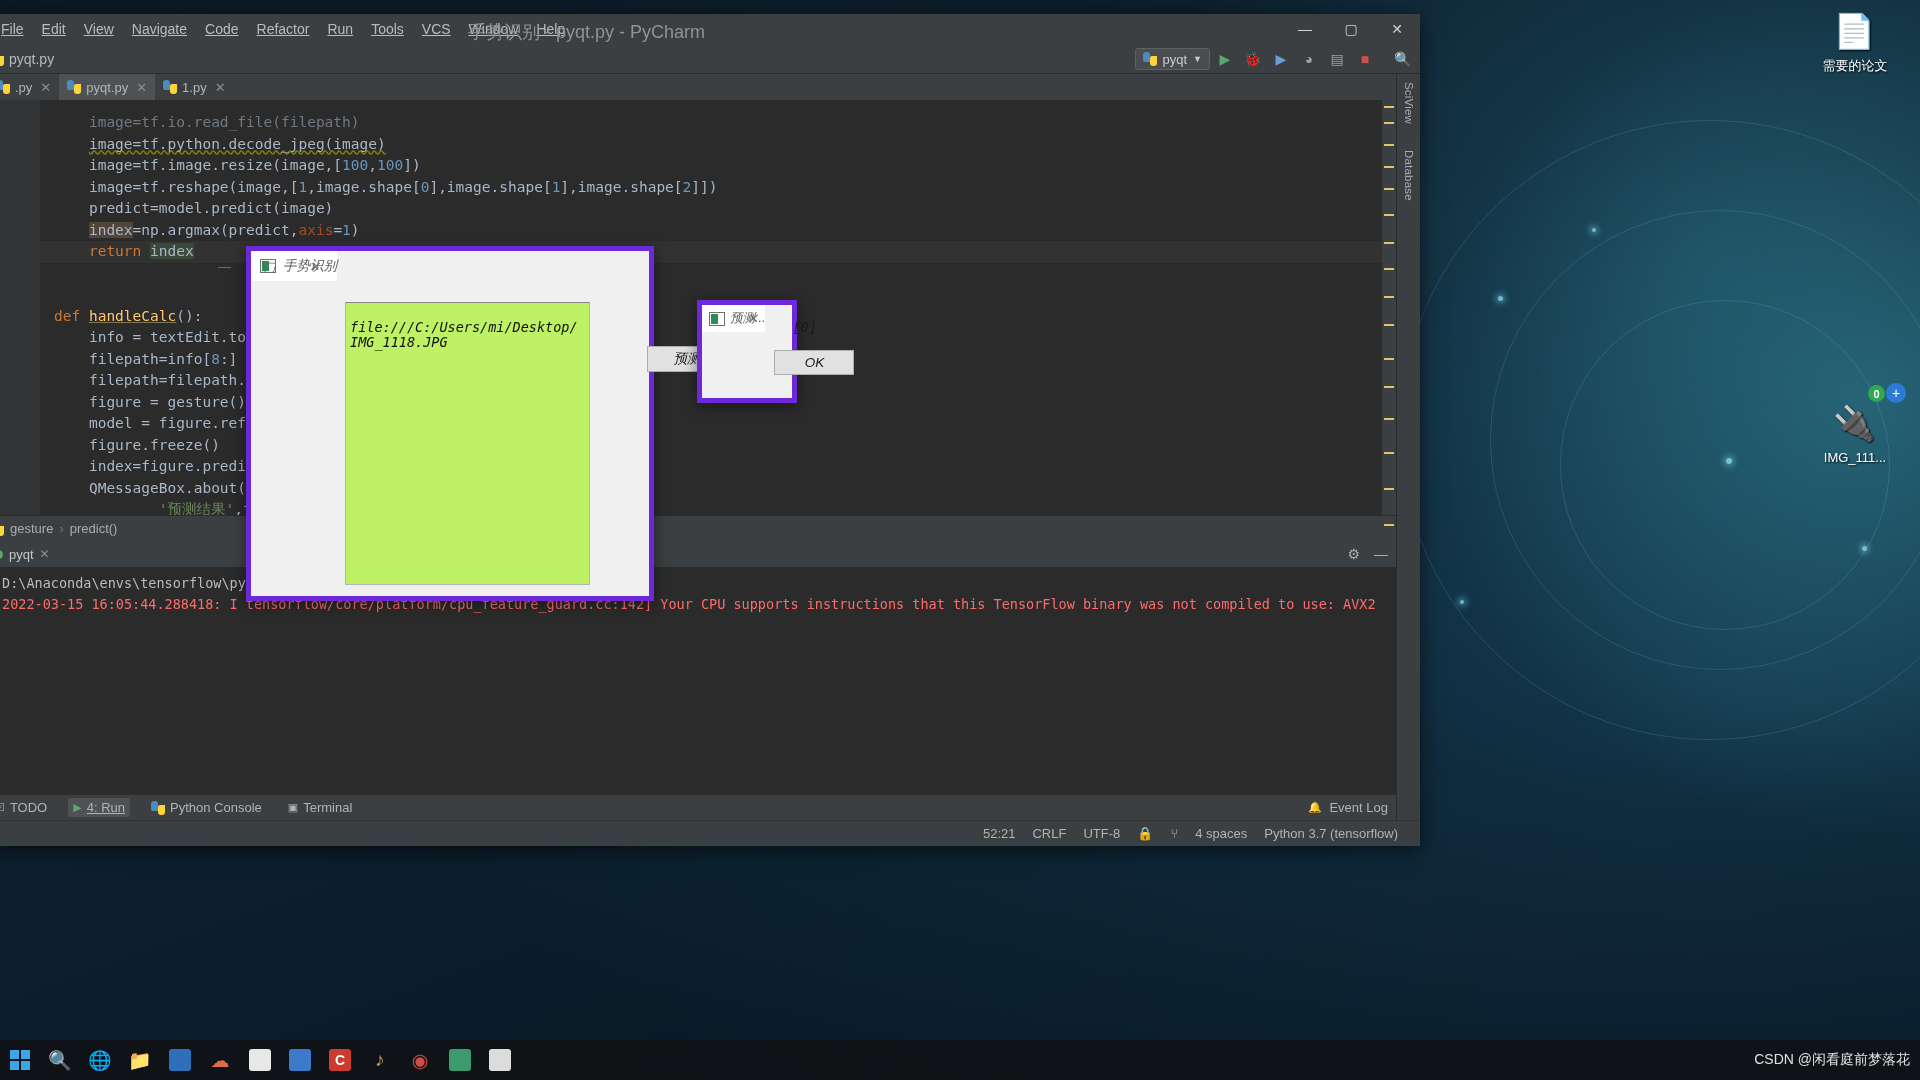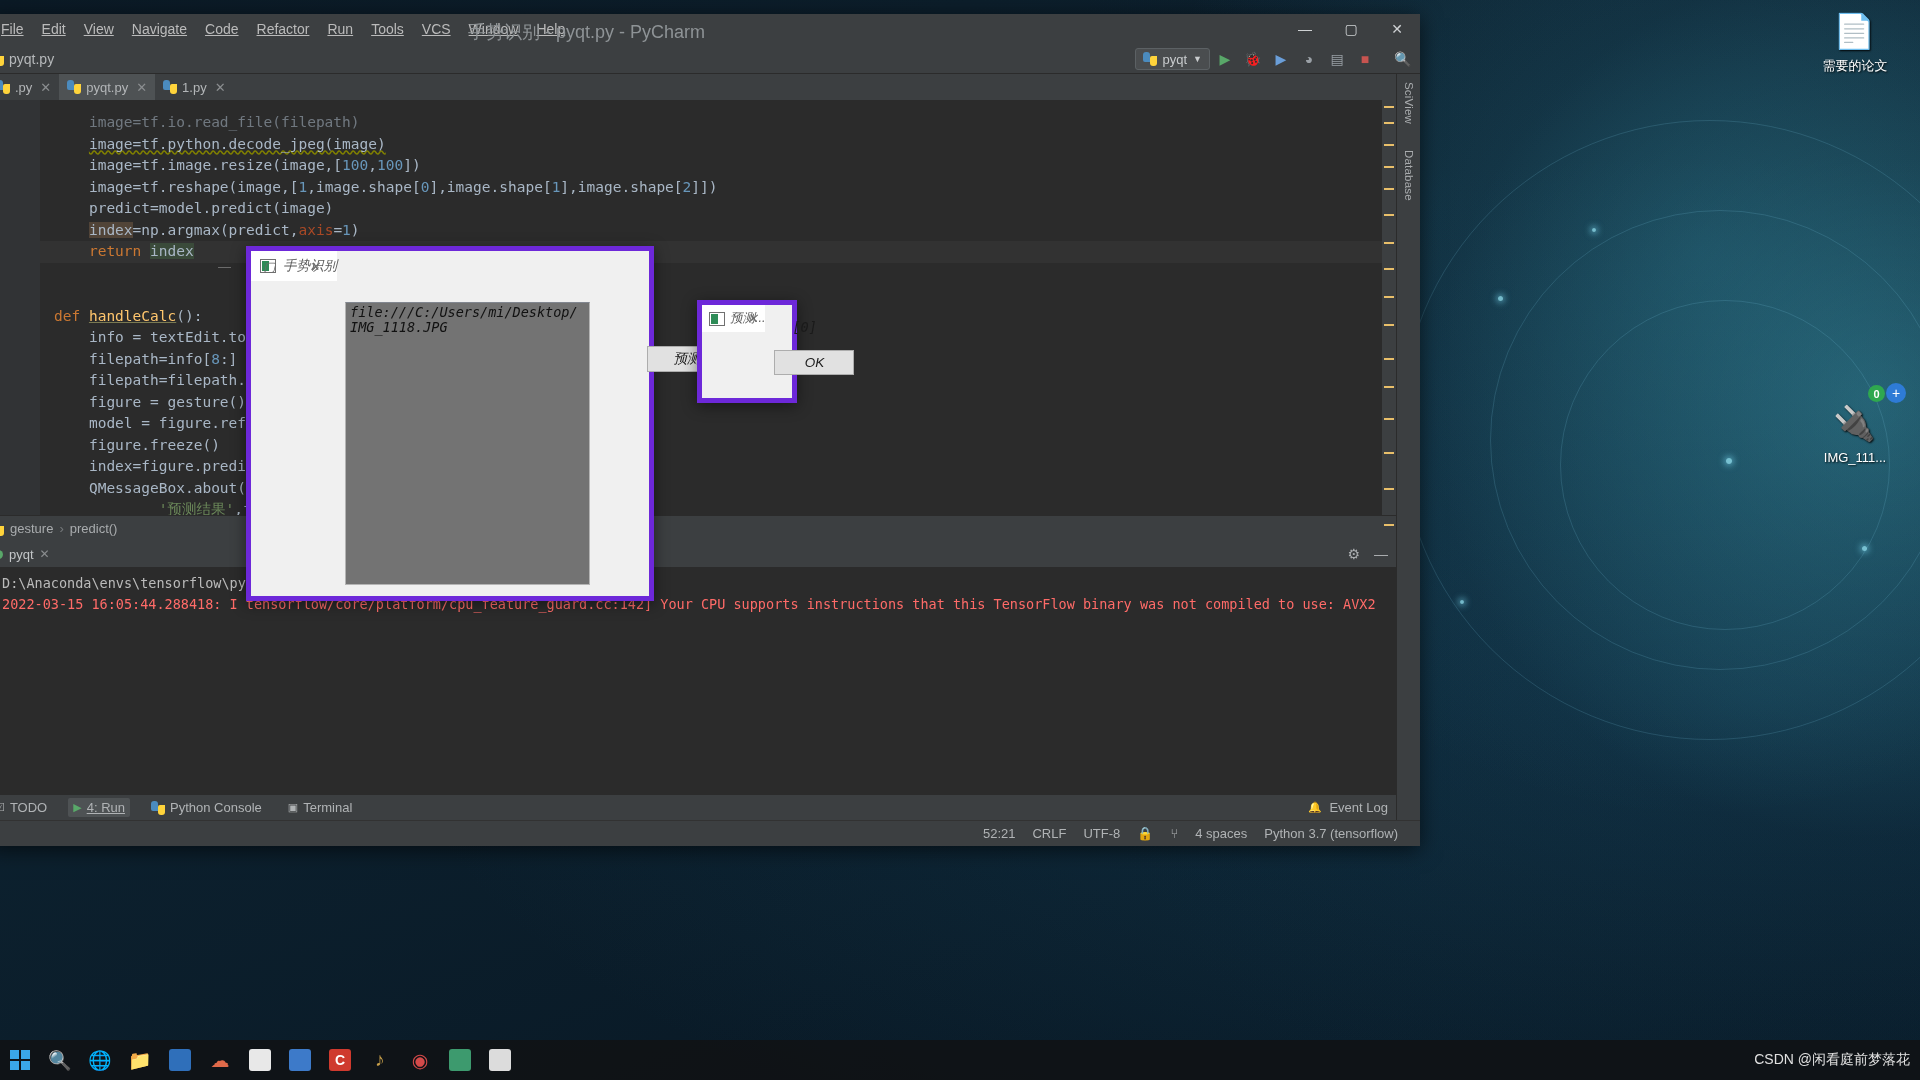--- a/index.html
+++ b/index.html
@@ -244,25 +244,25 @@
   }
   .qt-title .qt-name { font-size: 13.5px; color: #5b5b5b; }
   .qt-btns { position: absolute; right: 0; top: 0; height: 30px; display: flex; }
   .qt-btns .b {
     width: 45px; height: 30px; display: flex;
     align-items: center; justify-content: center;
     color: #6b6b6b; font-size: 13px;
   }
 
   .qt-textedit {
-    background: #737373; border: 1px solid #b4b4b4;
+    background: #bef264; border: 1px solid #b4b4b4;
     border-top-color: #828790;
     font-family: "DejaVu Sans Mono", monospace;
     font-size: 13.5px; color: #111; line-height: 15px;
-    padding: 2px 4px; overflow: hidden; white-space: pre-wrap;
+    padding: 17px 4px; overflow: hidden; white-space: pre-wrap;
   }
   .qt-button {
     background: #e1e1e1; border: 1px solid #adadad;
     font-size: 13.5px; color: #1a1a1a;
     display: flex; align-items: center; justify-content: center;
   }
 
   
   #taskbar {
     position: absolute; left: 0; bottom: 0; width: 1920px; height: 40px;

